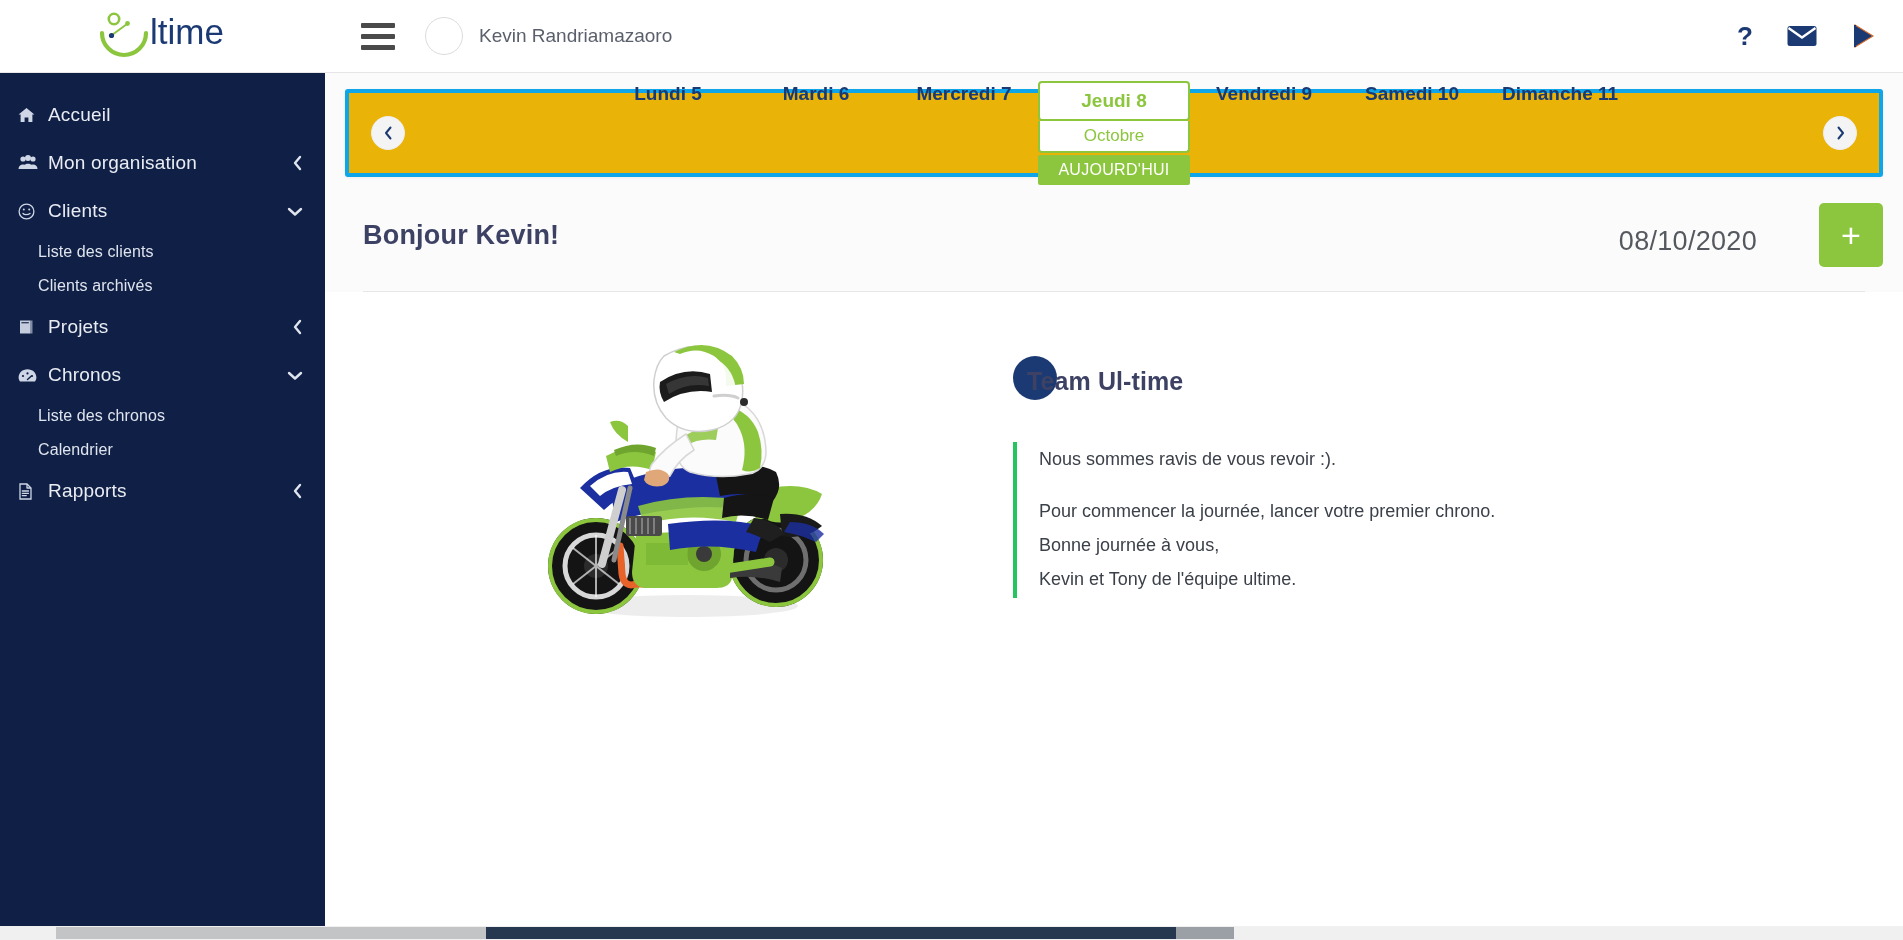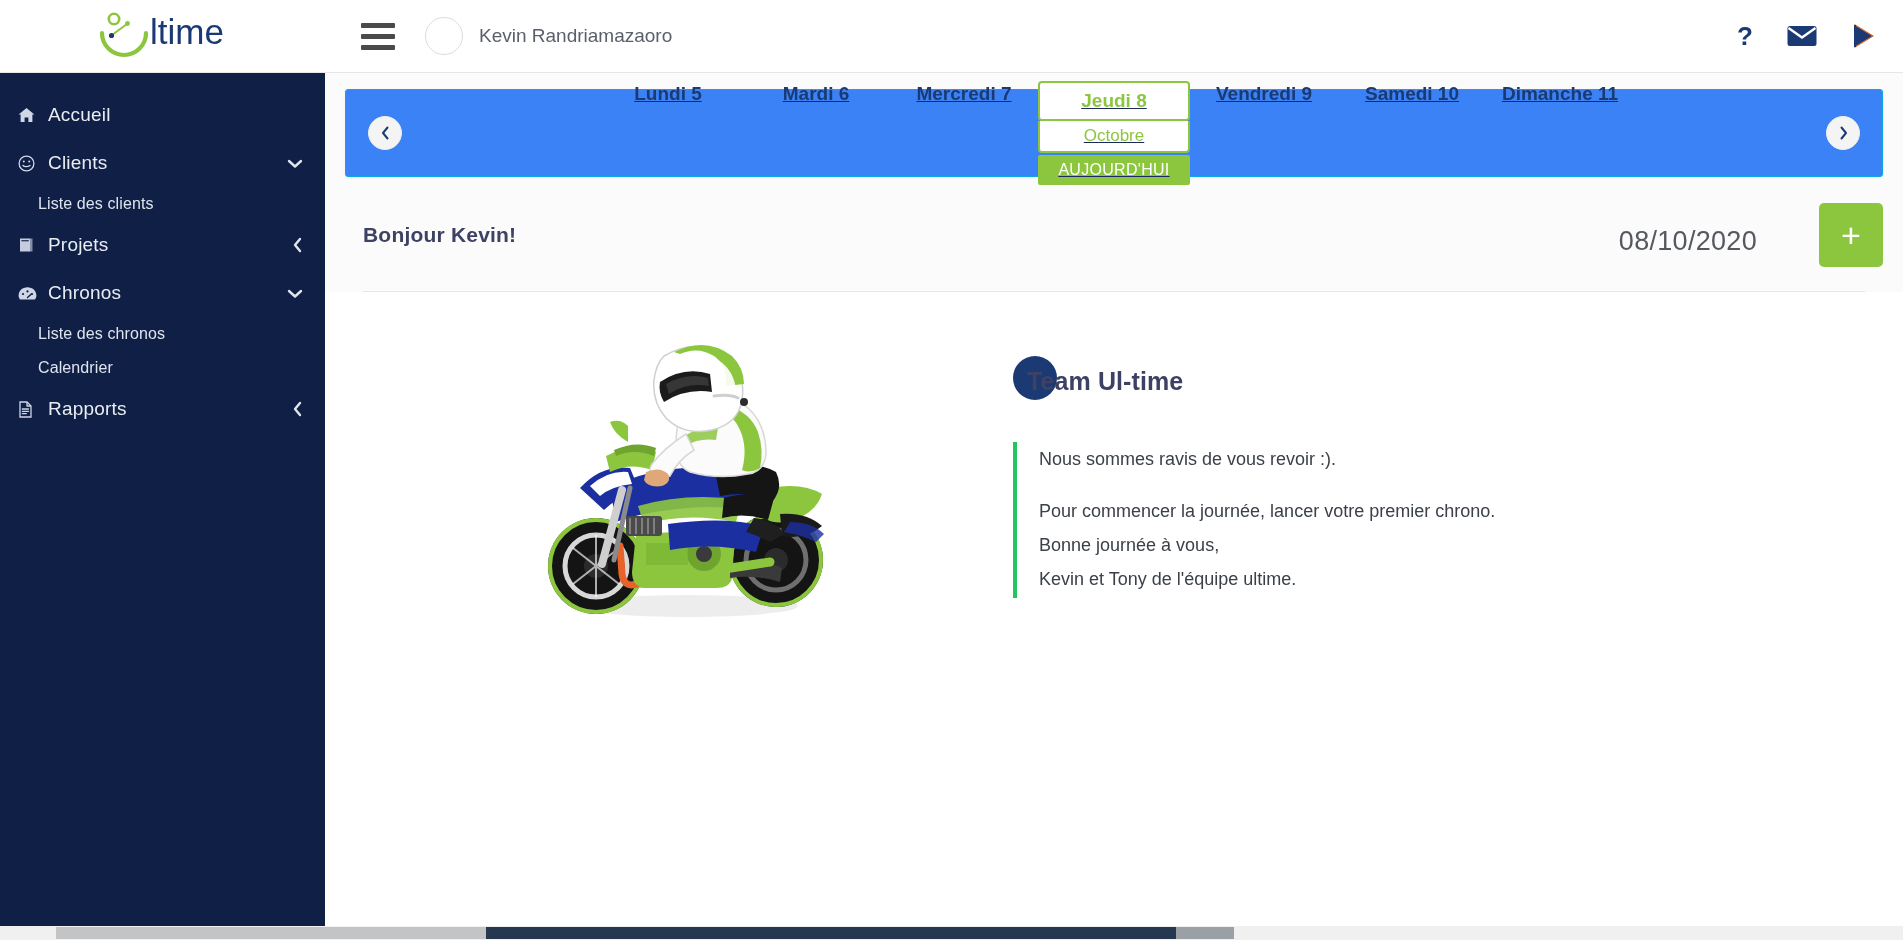--- a/index.html
+++ b/index.html
@@ -65,24 +65,24 @@
   }
   .user-name { margin-left:16px; font-size:19px; color:#5a5f6b; font-weight:400; }
   .topbar-spacer { flex:1; }
   .top-icons { display:flex; align-items:center; gap:34px; color:#1b3a73; }
   .top-icons > * { cursor:pointer; display:flex; align-items:center; }
   .qmark { font-size:26px; font-weight:bold; color:#1b3a73; line-height:1; }
 
   
   .datebar-wrap { padding:16px 20px 0 20px; }
   .datebar {
-    background:#3b82f6; border:1px solid #0ea5e9; border-radius:3px;
+    background:#eab308; border:4px solid #0ea5e9; border-radius:3px;
     box-shadow:0 1px 3px rgba(0,0,0,.06);
     height:88px; display:flex; align-items:center;
-    padding:0 22px; position:relative;text-decoration:underline;
+    padding:0 22px; position:relative;
   }
   .navbtn {
     width:34px; height:34px; border-radius:50%;
     background:#f4f4f4; border:1px solid #ededed;
     display:flex; align-items:center; justify-content:center;
     cursor:pointer; color:#1b3a73; font-size:15px;
   }
   .days {
     flex:1; display:flex; align-items:flex-start; justify-content:center;
     gap:0; padding:0 10px; position:relative;
@@ -112,21 +112,21 @@
   
   .greet-row {
     display:flex; align-items:center;
     padding:26px 20px 0 20px;
     position:relative;
   }
   .greet-inner {
     flex:1; display:flex; align-items:center;
     padding:0 18px 0 18px;
   }
-  .greet-title { font-size:21px; font-weight:bold; color:#3d4264; letter-spacing:.2px; }
+  .greet-title { font-size:27px; font-weight:bold; color:#3d4264; letter-spacing:.2px; }
   .greet-spacer { flex:1; }
   .greet-date { font-size:27px; color:#55595f; font-weight:400; letter-spacing:.3px;margin-top:12px; }
   .plus-btn {
     width:64px; height:64px; background:#8cc63e; border-radius:5px;
     display:flex; align-items:center; justify-content:center;
     margin-left:44px; cursor:pointer; flex:none;
   }
   .plus-btn span { color:#fff; font-size:34px; line-height:1; font-weight:300; }
 
   .divider { height:1px; background:#e7e7e7; margin:24px 38px 0 38px; }
@@ -194,39 +194,60 @@
 
       <div class="nav-item">
         <span class="ic">
           <svg width="17" height="16" viewBox="0 0 17 16" fill="currentColor">
             <path d="M8.5 1 L0.6 7.4 h2 V15 h4 v-4.4h3.8V15h4V7.4h2 Z"></path>
           </svg>
         </span>
         <span class="lbl">Accueil</span>
       </div>
 
+      <div class="nav-item">
+        <span class="ic">
+          <svg width="20" height="16" viewBox="0 0 20 16" fill="currentColor">
+            <circle cx="5" cy="4" r="2.6"></circle>
+              <circle cx="15" cy="4" r="2.6"></circle>
+              <circle cx="10" cy="3" r="3"></circle>
+            <path d="M0.5 14c0-3 2-4.6 4.5-4.6S9.5 11 9.5 14z"></path>
+            <path d="M10.5 14c0-3 2-4.6 4.5-4.6S19.5 11 19.5 14z"></path>
+            <path d="M5 14c0-3.4 2.2-5.2 5-5.2s5 1.8 5 5.2z"></path>
+          </svg>
+        </span>
+        <span class="lbl">Mon organisation</span>
+        <span class="chev">
+          <svg width="11" height="16" viewBox="0 0 11 16" fill="none" stroke="currentColor" stroke-width="2.4" stroke-linecap="round" stroke-linejoin="round">
+              <path d="M8 2 L3 8 L8 14"></path>
+            </svg>
+        </span>
+      </div>
 
       <div class="nav-item">
         <span class="ic">
           <svg width="17" height="17" viewBox="0 0 17 17" fill="none" stroke="currentColor" stroke-width="1.3">
             <circle cx="8.5" cy="8.5" r="7.4"></circle>
             <circle cx="5.8" cy="6.5" r="1" fill="currentColor" stroke="none"></circle>
             <circle cx="11.2" cy="6.5" r="1" fill="currentColor" stroke="none"></circle>
             <path d="M5 10.4c1 1.6 5 1.6 7 0" stroke-linecap="round"></path>
           </svg>
         </span>
         <span class="lbl">Clients</span>
         <span class="chev">
           <svg width="16" height="11" viewBox="0 0 16 11" fill="none" stroke="currentColor" stroke-width="2.4" stroke-linecap="round" stroke-linejoin="round">
               <path d="M2 3 L8 8.5 L14 3"></path>
             </svg>
         </span>
       </div>
       <div class="nav-sub">
         <span>Liste des clients</span>
+      </div>
+      <div class="nav-sub">
+        <span>Clients archivés</span>
       </div>
 
       <div class="nav-item">
         <span class="ic">
           <svg width="17" height="16" viewBox="0 0 17 16" fill="currentColor">
             <path d="M2 1.5h10.5v13H2z" opacity=".95"></path>
             <path d="M12.5 1.5h2v13h-2z" opacity=".6"></path>
             <rect x="3.4" y="3.2" width="7.4" height="1.1" fill="#0f1f45"></rect>
           </svg>
         </span>

